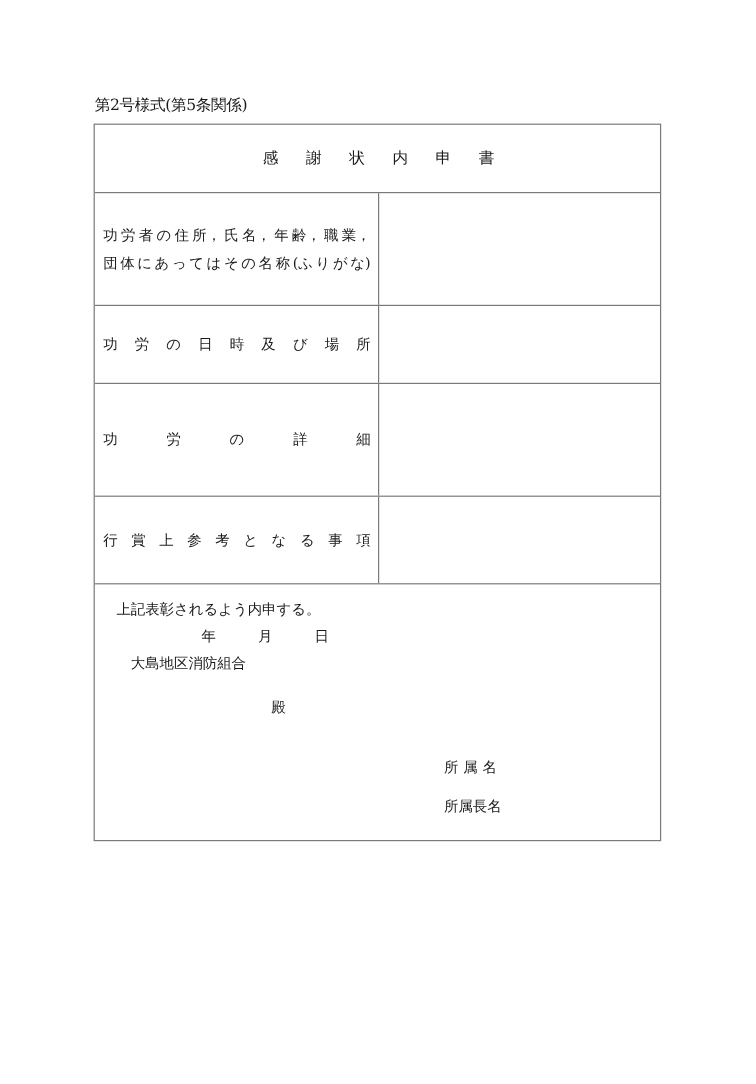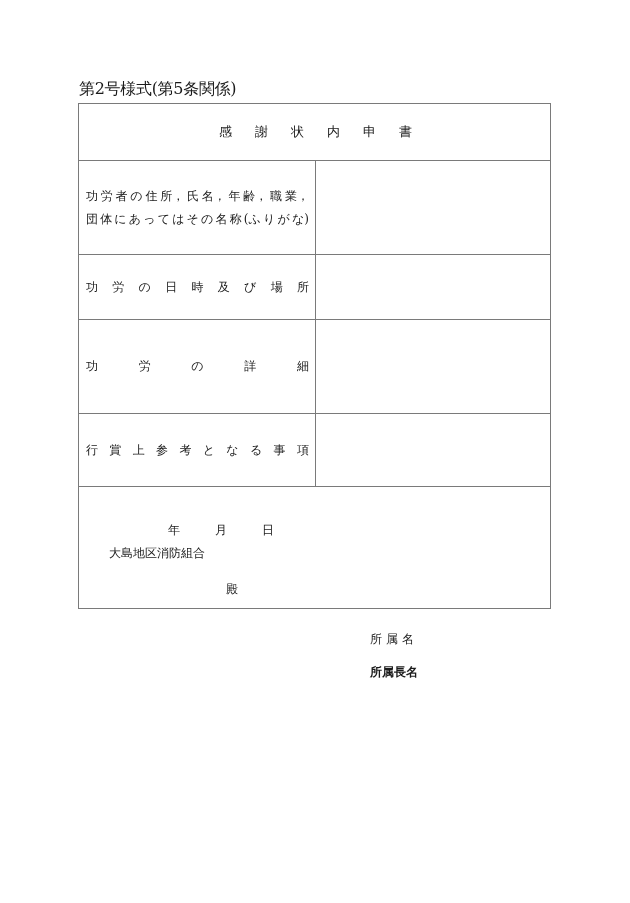--- a/index.html
+++ b/index.html
@@ -12,29 +12,29 @@
       height: 903px;
       position: relative;
       font-family: "DejaVu Serif", "Liberation Serif", serif;
       color: #1a1a1a;
       overflow: hidden;
     }
     .form-number {
       position: absolute;
       left: 79px;
       top: 79px;
-      font-size: 16px;
+      font-size: 13px;
       letter-spacing: -0.3px;
     }
     .form-table {
       position: absolute;
       left: 78px;
       top: 103px;
       width: 473px;
-      height: 506px;
+      height: 598px;
       border: 1.5px solid #7a7a7a;
       box-sizing: border-box;
     }
     .row {
       position: absolute;
       left: 0;
       right: 0;
       border-bottom: 1.5px solid #7a7a7a;
       box-sizing: border-box;
     }
@@ -87,21 +87,21 @@
     .footer-line {
       position: absolute;
       white-space: nowrap;
     }
     .statement { left: 18px; top: 13px; }
     .date-line { left: 89px; top: 35px; word-spacing: 0; }
     .date-line span { display: inline-block; }
     .union { left: 30px; top: 58px; font-family: Liberation Mono, monospace; }
     .addressee { left: 147px; top: 94px; }
     .affiliation { left: 291px; top: 144px; letter-spacing: 4px; }
-    .chief { left: 291px; top: 177px; font-weight: bold; }
+    .chief { left: 291px; top: 177px; }
   </style>
 </head>
 <body>
 
 <div class="form-number">第2号様式(第5条関係)</div>
 
 <div class="form-table">
   <div class="row title-row">
     <span class="title-text">感謝状内申書</span>
   </div>
@@ -185,20 +185,21 @@
           <span>な</span>
           <span>る</span>
           <span>事</span>
           <span>項</span>
         </div>
       </div>
     <div class="value-cell"></div>
   </div>
 
   <div class="footer">
+    <div class="footer-line statement">上記表彰されるよう内申する。</div>
     <div class="footer-line date-line">
       <span style="width:47px">年</span><span style="width:47px">月</span><span>日</span>
     </div>
     <div class="footer-line union">大島地区消防組合</div>
     <div class="footer-line addressee">殿</div>
     <div class="footer-line affiliation">所属名</div>
     <div class="footer-line chief">所属長名</div>
   </div>
 </div>
 

